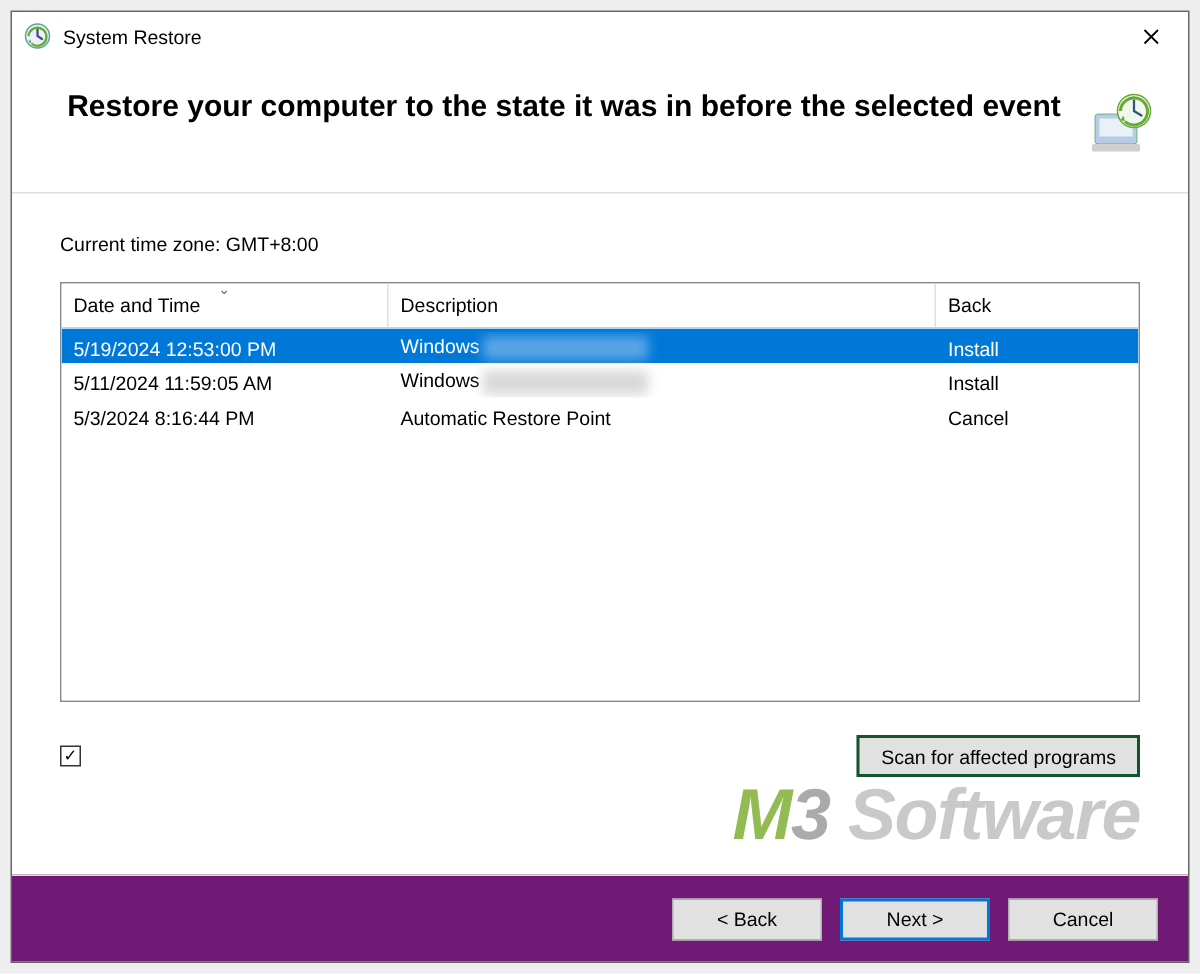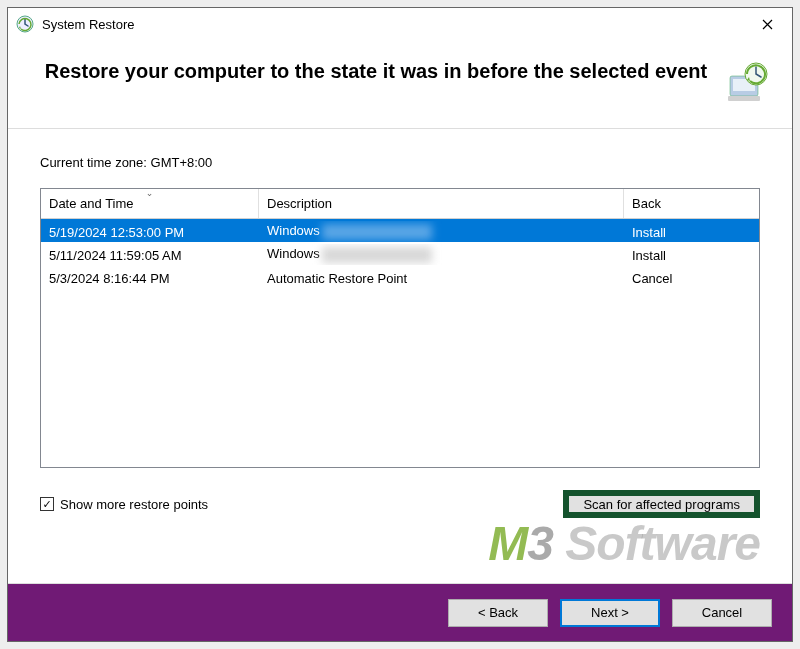--- a/index.html
+++ b/index.html
@@ -148,21 +148,21 @@
       align-items: center;
       justify-content: center;
       margin-right: 6px;
       font-size: 11px;
       line-height: 1;
     }
     .scan-btn {
       height: 28px;
       padding: 0 14px;
       background: #e1e1e1;
-      border: 6px solid #14532d;
+      border: 2px solid #14532d;
       font-size: 13px;
       cursor: pointer;
     }
     .footer-bar {
       border-top: 1px solid #ddd;
       height: 58px;
       display: flex;
       align-items: center;
       justify-content: flex-end;
       padding: 0 20px;
@@ -272,21 +272,20 @@
           <div class="filler-row"></div>
           <div class="filler-row"></div>
           <div class="filler-row"></div>
           <div class="filler-row"></div>
         </div>
     </div>
 
     <div class="below-row">
       <label class="checkbox-wrap">
         <span class="checkbox-box">✓</span>
-        <span>Show more restore points</span>
       </label>
       <button class="scan-btn">Scan for affected programs</button>
     </div>
   </div>
 
   <div class="footer-bar">
     <button class="footer-btn">&lt; Back</button>
     <button class="footer-btn default">Next &gt;</button>
     <button class="footer-btn">Cancel</button>
   </div>

